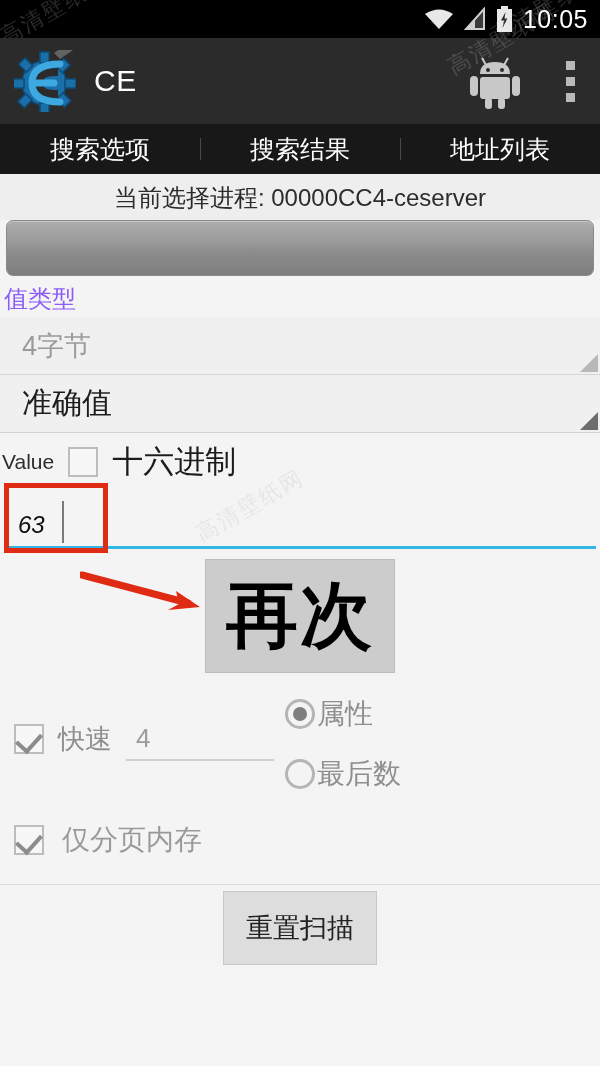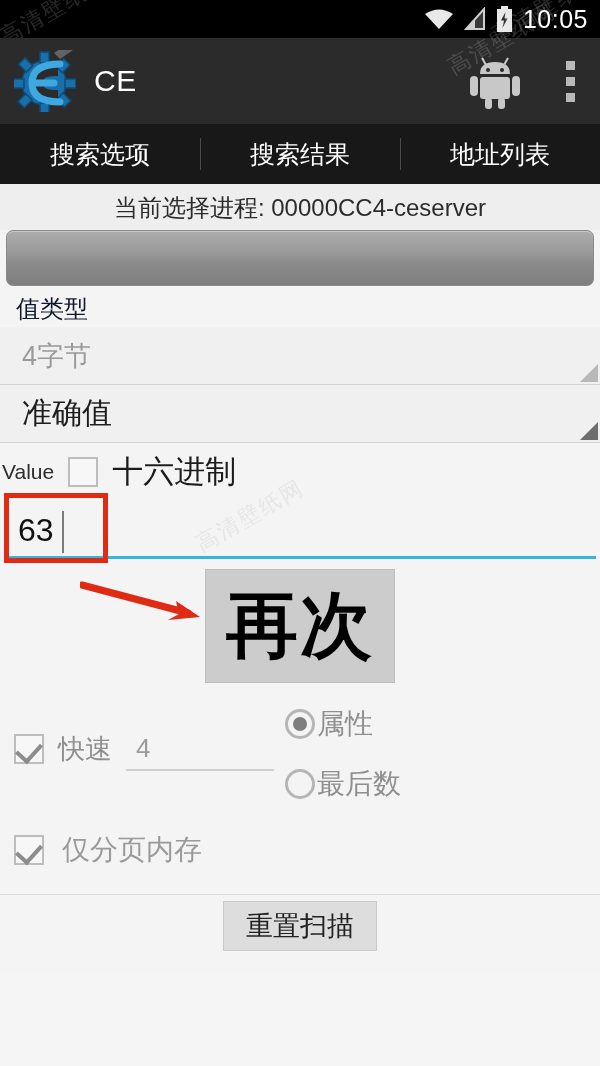--- a/index.html
+++ b/index.html
@@ -60,21 +60,21 @@
   }
   .overflow-menu i {
     display: block;
     width: 9px; height: 9px;
     background: #b9b9b9;
   }
 
   
   .tabbar {
     position: relative;
-    height: 60px;
+    height: 50px;
     background: #181818;
     display: flex;
     align-items: stretch;
   }
   .tab {
     flex: 1 1 0;
     display: flex;
     align-items: center;
     justify-content: center;
     color: #ffffff;
@@ -116,22 +116,22 @@
     height: 56px;
     border-radius: 7px;
     background: linear-gradient(to bottom, #adadad 0%, #9a9a9a 38%, #8b8b8b 60%, #7e7e7e 100%);
     border: 1px solid #8a8a8a;
     box-shadow: inset 0 1px 0 rgba(255,255,255,0.35);
     cursor: pointer;
   }
 
   .field-label {
     font-size: 24px;
-    color: #0f172a;
-    padding: 7px 6px 2px 16px;
+    color: #8b5cf6;
+    padding: 7px 6px 2px 4px;
   }
   .spinner {
     position: relative;
     height: 58px;
     background: #f0f0f0;
     border-bottom: 1px solid #d4d4d4;
     display: flex;
     align-items: center;
     padding-left: 22px;
     cursor: pointer;
@@ -183,22 +183,23 @@
   }
   .value-input-line {
     position: absolute;
     left: 4px; right: 4px; bottom: 0;
     height: 3px;
     background: #33b5e5;
   }
   .value-input-text {
     position: absolute;
     left: 18px; bottom: 10px;
-    font-size: 32px;
+    font-size: 24px;
     color: #111;
+    font-style: italic;
   }
   .caret-bar {
     position: absolute;
     left: 62px; bottom: 6px;
     width: 2px; height: 42px;
     background: #7a7a7a;
   }
   .red-box {
     position: absolute;
     left: 4px; top: -4px;
@@ -280,21 +281,21 @@
     height: 78px;
     border-top: 1px solid #dcdcdc;
     display: flex;
     align-items: flex-start;
     justify-content: center;
     padding-top: 6px;
   }
   .reset-button {
     background: #dddddd;
     border: 1px solid #c9c9c9;
-    padding: 6px 22px;
+    padding: 18px 22px;
     font-size: 27px;
     color: #222;
     cursor: pointer;
   }
 
   
   .wm {
     position: absolute;
     color: rgba(200,200,200,0.30);
     font-size: 22px;

